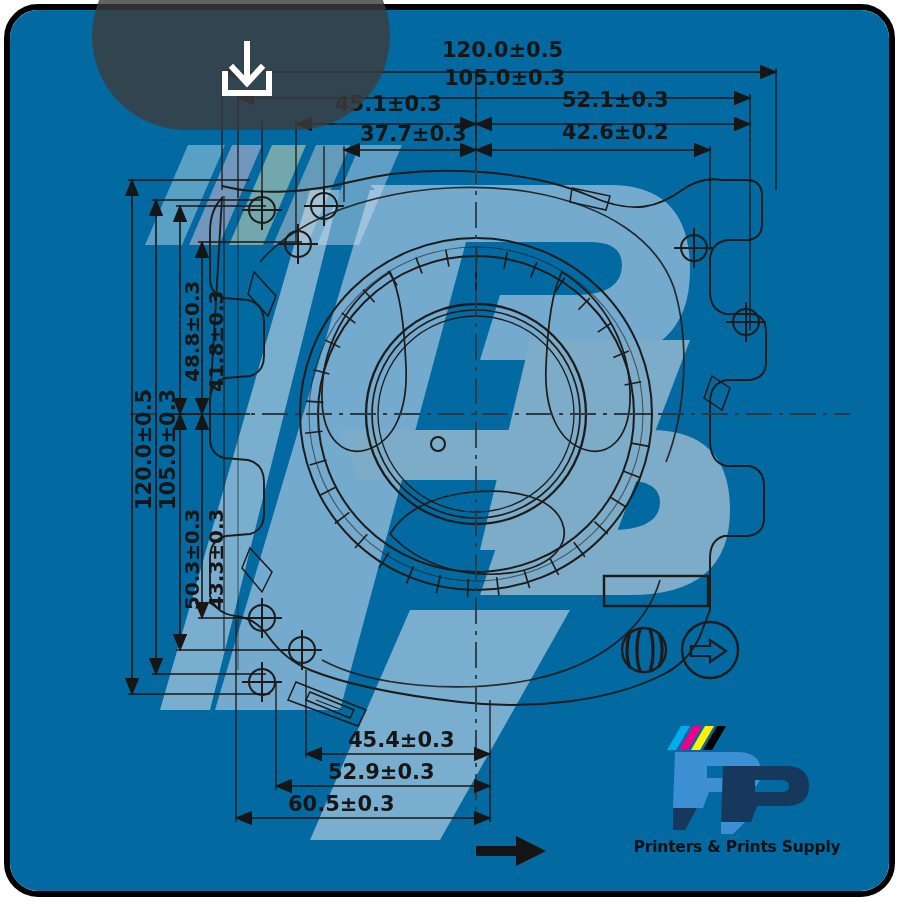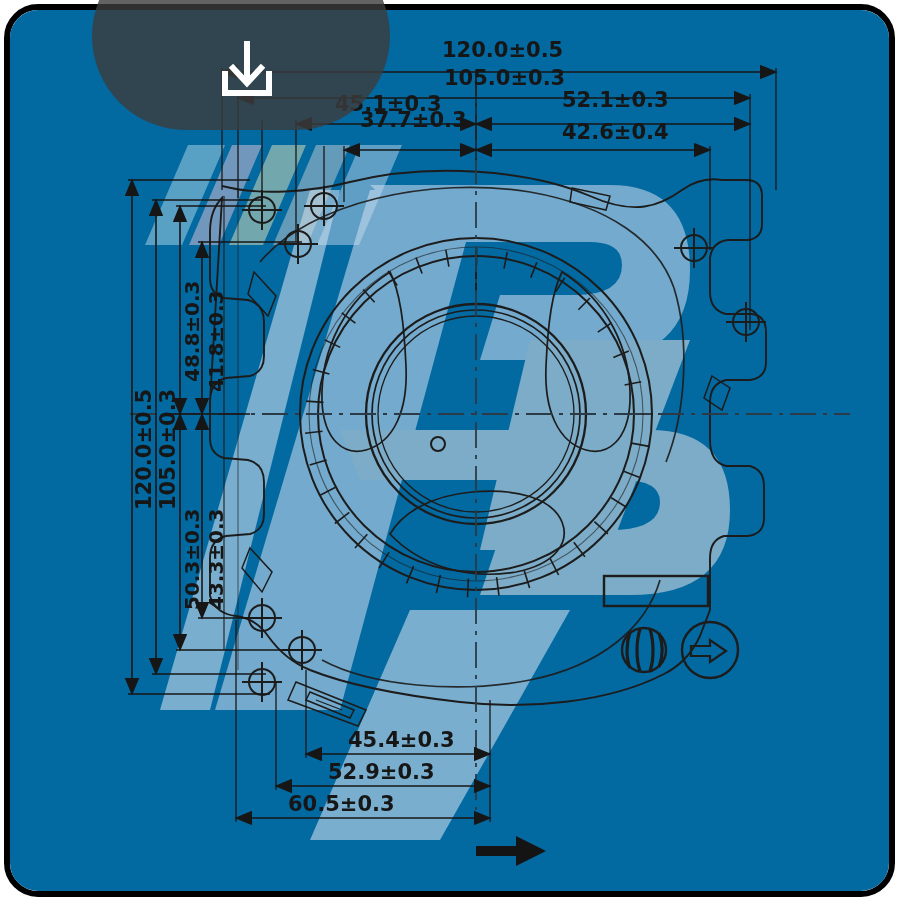--- a/index.html
+++ b/index.html
@@ -359,36 +359,53 @@
       </g>
 
       <g>
         <path d="M466 836 L506 836 L506 826 L536 841 L506 856 L506 846 L466 846 Z" fill="#141414"></path>
       </g>
     </svg>
 
     <div class="dimtxt h22" style="left:432px; top:28px;">120.0±0.5</div>
     <div class="dimtxt h22" style="left:434px; top:56px;">105.0±0.3</div>
     <div class="dimtxt h22" style="left:325px; top:82px;">45.1±0.3</div>
-    <div class="dimtxt h22" style="left:350px; top:98px;">37.7±0.3</div>
+    <div class="dimtxt h22" style="left:350px; top:112px;">37.7±0.3</div>
     <div class="dimtxt h22" style="left:552px; top:78px;">52.1±0.3</div>
-    <div class="dimtxt h22" style="left:552px; top:110px;">42.6±0.4</div>
+    <div class="dimtxt h22" style="left:552px; top:110px;">42.6±0.2</div>
 
     <div class="dimtxt h22 vert" style="left:122px; top:500px;">120.0±0.5</div>
     <div class="dimtxt h22 vert" style="left:146px; top:500px;">105.0±0.3</div>
     <div class="dimtxt h21 vert" style="left:170px; top:372px;">48.8±0.3</div>
     <div class="dimtxt h21 vert" style="left:194px; top:382px;">41.8±0.3</div>
     <div class="dimtxt h21 vert" style="left:170px; top:600px;">50.3±0.3</div>
     <div class="dimtxt h21 vert" style="left:194px; top:600px;">43.3±0.3</div>
 
     <div class="dimtxt h22" style="left:338px; top:718px;text-align:right;">45.4±0.3</div>
     <div class="dimtxt h22" style="left:318px; top:750px;">52.9±0.3</div>
     <div class="dimtxt h22" style="left:278px; top:782px;">60.5±0.3</div>
 
 
+    <div id="logo-block">
+      <svg id="logo-mark" viewBox="0 0 180 112">
+        <g>
+          <path d="M36 4 L45 4 L31 28 L22 28 Z" fill="#00aeef"></path>
+          <path d="M48 4 L57 4 L43 28 L34 28 Z" fill="#ec008c"></path>
+          <path d="M60 4 L69 4 L55 28 L46 28 Z" fill="#fff200"></path>
+          <path d="M72 4 L81 4 L67 28 L58 28 Z" fill="#000000"></path>
+        </g>
+        <path d="M30 30 L92 30 Q116 30 116 50 Q116 70 92 70 L64 70 L58 86 L28 86 Z
+                 M62 44 L62 56 L88 56 Q96 56 96 50 Q96 44 88 44 Z" fill="#3d8fd4"></path>
+        <path d="M28 86 L52 86 L40 108 L28 108 Z" fill="#16385c"></path>
+        <path d="M78 44 L140 44 Q164 44 164 64 Q164 84 140 84 L112 84 L106 100 L76 100 Z
+                 M110 58 L110 70 L136 70 Q144 70 144 64 Q144 58 136 58 Z" fill="#16385c"></path>
+        <path d="M76 100 L100 100 L88 112 L76 112 Z" fill="#3d8fd4"></path>
+      </svg>
+      <div id="logo-text">Printers &amp; Prints Supply</div>
+    </div>
 
   </div>
 
   <div id="dl-overlay"></div>
   <svg id="dl-icon" viewBox="0 0 64 64">
     <g stroke="#ffffff" stroke-width="6" fill="none" stroke-linecap="square">
       <line x1="32" y1="6" x2="32" y2="42"></line>
       <path d="M18 30 L32 45 L46 30"></path>
       <path d="M10 36 L10 55 L54 55 L54 36"></path>
     </g>

